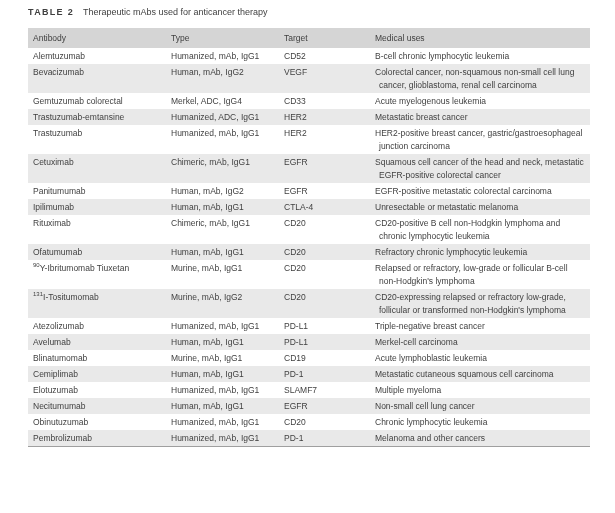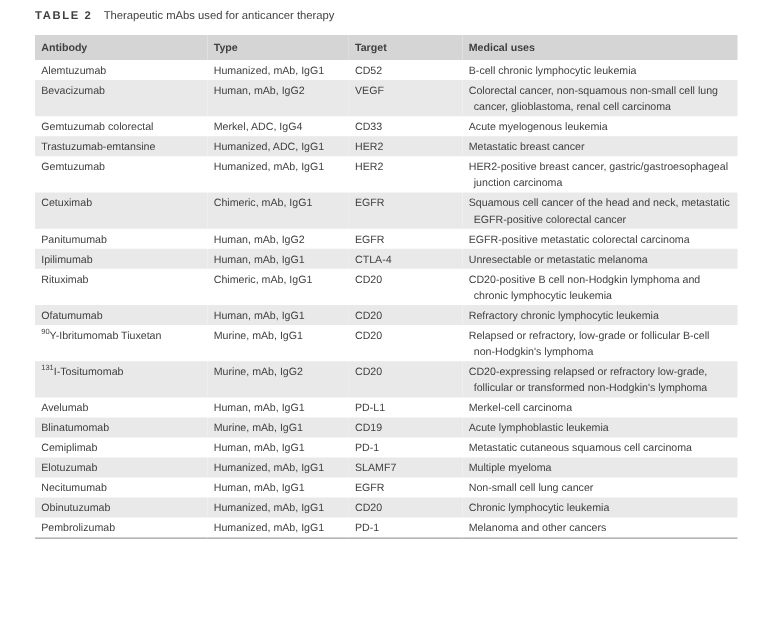--- a/index.html
+++ b/index.html
@@ -34,21 +34,21 @@
     table-layout:fixed;
     font-size:8.5px;
   }
   col.c-antibody{width:138px;}
   col.c-type{width:113px;}
   col.c-target{width:91px;}
   col.c-uses{width:220px;}
   thead th{
     background:var(--header-bg);
     text-align:left;
-    font-weight:bold;
+    font-weight:normal;
     padding:4px 4px 4px 5px;
     line-height:12px;
     margin-left:20px;
   }
   tbody td{
     padding:2px 4px 1px 5px;
     vertical-align:top;
     line-height:13px;
   }
   tbody td.uses-cell{
@@ -113,21 +113,21 @@
 
   <tr>
     <td class="antibody-cell">Trastuzumab-emtansine</td>
     <td class="type-cell">Humanized, ADC, IgG1</td>
     <td class="target-cell">HER2</td>
     <td class="uses-cell">Metastatic breast cancer</td>
   </tr>
 
 
   <tr>
-    <td class="antibody-cell">Gemtuzumab</td>
+    <td class="antibody-cell">Trastuzumab</td>
     <td class="type-cell">Humanized, mAb, IgG1</td>
     <td class="target-cell">HER2</td>
     <td class="uses-cell">HER2-positive breast cancer, gastric/gastroesophageal junction carcinoma</td>
   </tr>
 
   <tr>
     <td class="antibody-cell">Cetuximab</td>
     <td class="type-cell">Chimeric, mAb, IgG1</td>
     <td class="target-cell">EGFR</td>
     <td class="uses-cell">Squamous cell cancer of the head and neck, metastatic EGFR-positive colorectal cancer</td>
@@ -168,20 +168,26 @@
     <td class="uses-cell">Relapsed or refractory, low-grade or follicular B-cell non-Hodgkin's lymphoma</td>
   </tr>
 
   <tr>
     <td class="antibody-cell"><sup>131</sup>I-Tositumomab</td>
     <td class="type-cell">Murine, mAb, IgG2</td>
     <td class="target-cell">CD20</td>
     <td class="uses-cell">CD20-expressing relapsed or refractory low-grade, follicular or transformed non-Hodgkin's lymphoma</td>
   </tr>
 
+  <tr>
+    <td class="antibody-cell">Atezolizumab</td>
+    <td class="type-cell">Humanized, mAb, IgG1</td>
+    <td class="target-cell">PD-L1</td>
+    <td class="uses-cell">Triple-negative breast cancer</td>
+  </tr>
 
   <tr>
     <td class="antibody-cell">Avelumab</td>
     <td class="type-cell">Human, mAb, IgG1</td>
     <td class="target-cell">PD-L1</td>
     <td class="uses-cell">Merkel-cell carcinoma</td>
   </tr>
 
   <tr>
     <td class="antibody-cell">Blinatumomab</td>

